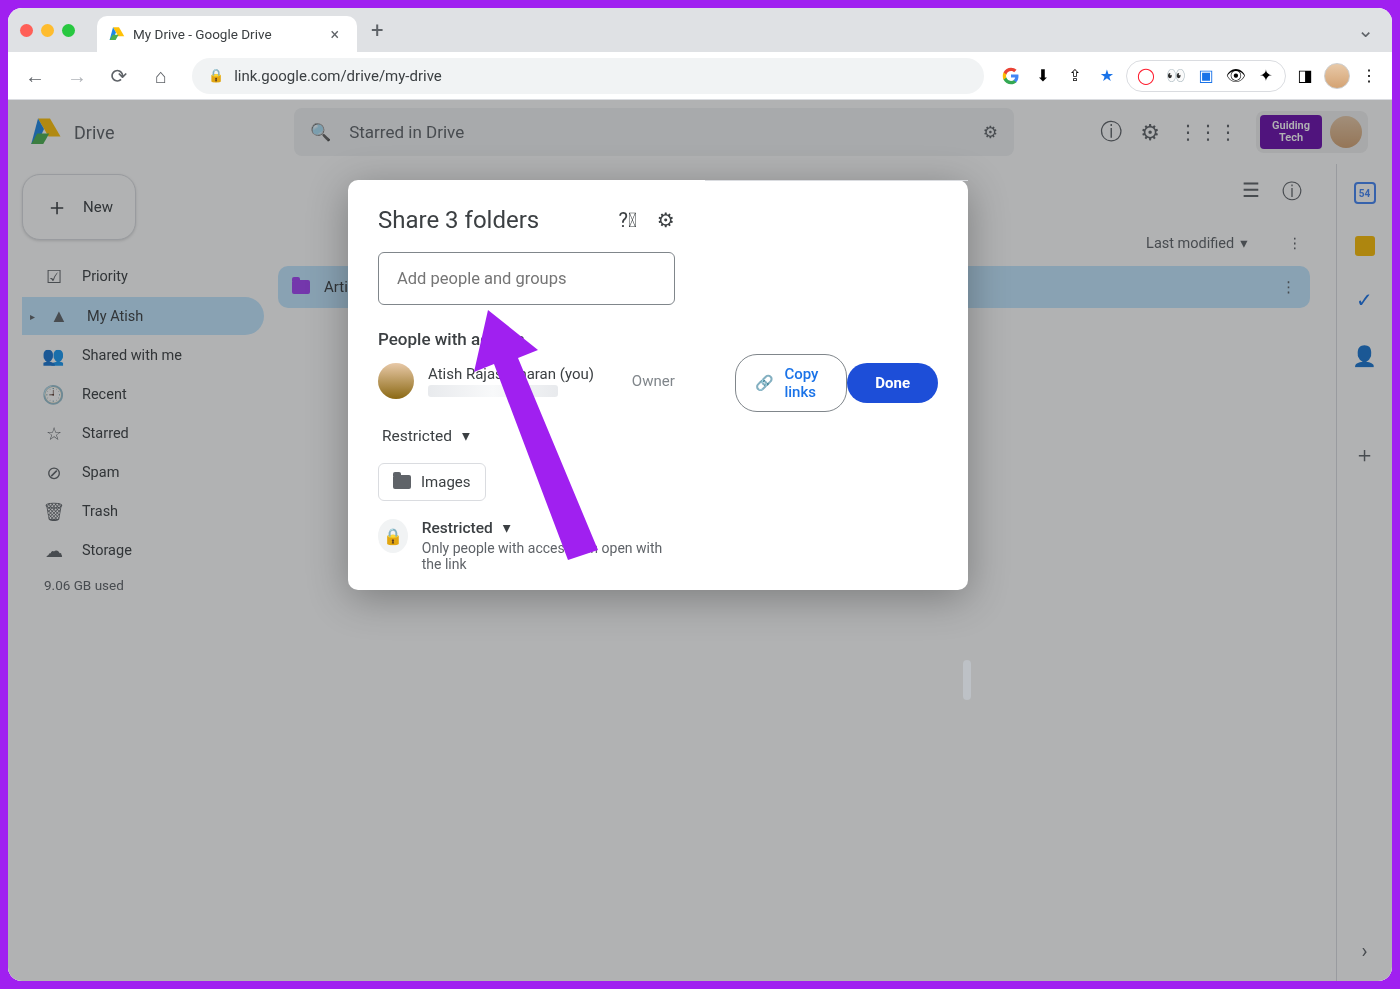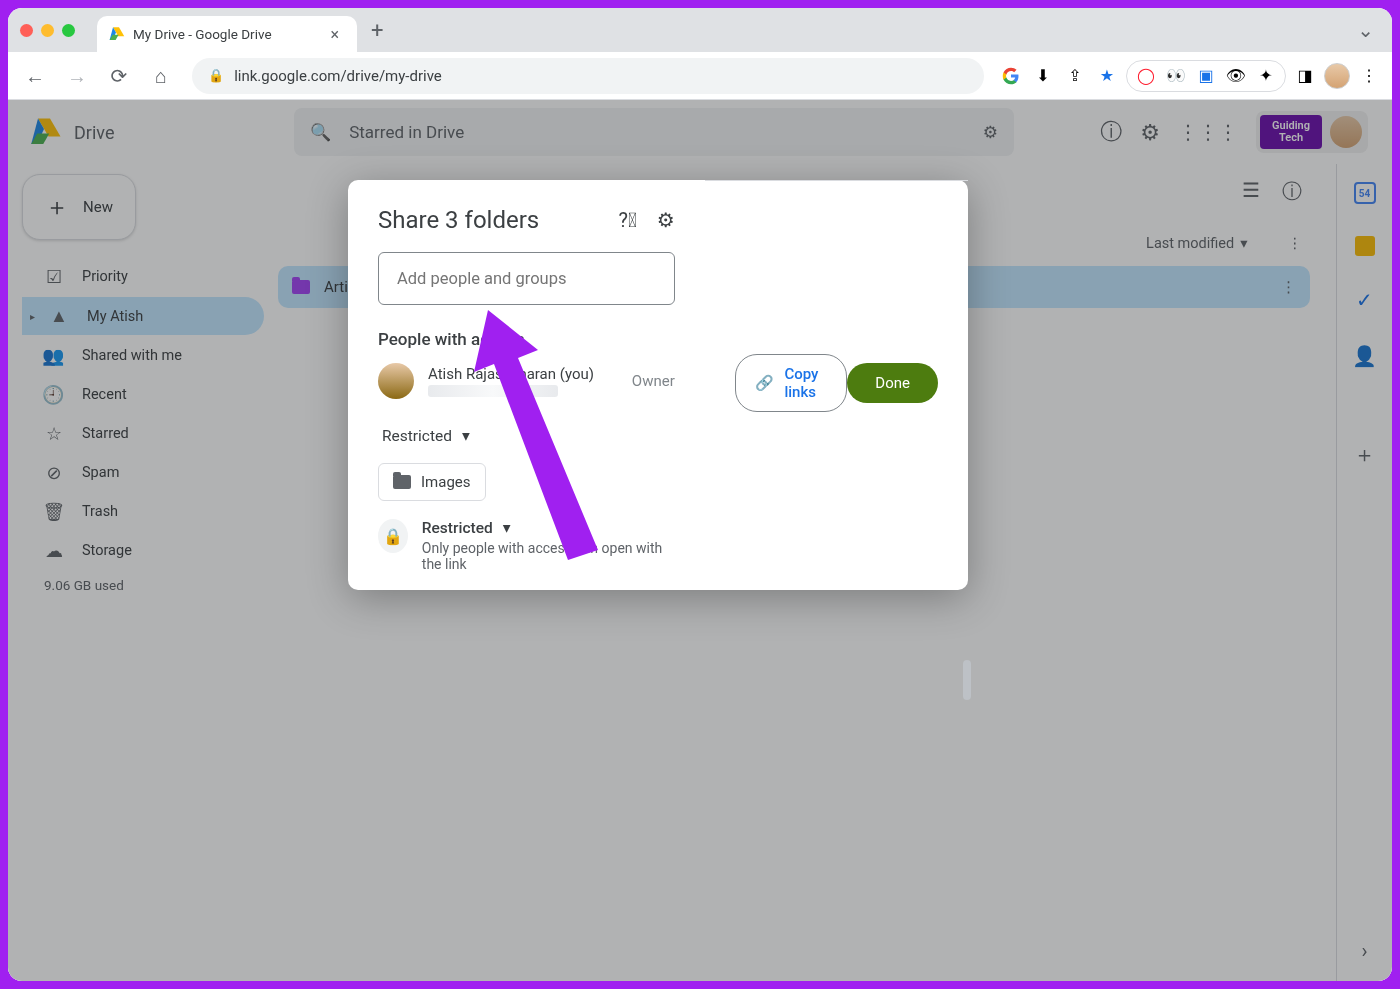--- a/index.html
+++ b/index.html
@@ -91,21 +91,21 @@
 .chip { border: 1px solid #dadce0; border-radius: 6px; padding: 9px 14px; display: inline-flex; align-items: center; gap: 10px; font-size: 15px; color: #3c4043; cursor: pointer; margin-bottom: 18px; }
 .chip-folder { width: 18px; height: 14px; background: #5f6368; border-radius: 2px; position: relative; }
 .chip-folder::before { content: ''; position: absolute; top: -3px; left: 0; width: 8px; height: 4px; background: #5f6368; border-radius: 2px 2px 0 0; }
 .lock-row { display: flex; align-items: flex-start; gap: 14px; margin-bottom: 8px; }
 .lock-circ { width: 34px; height: 34px; border-radius: 50%; background: #f1f3f4; display: flex; align-items: center; justify-content: center; color: #3c4043; font-size: 16px; }
 .lock-info { display: flex; flex-direction: column; gap: 3px; }
 .lock-title { display: flex; align-items: center; gap: 10px; font-size: 15.5px; color: #3c4043; font-weight: 500; }
 .lock-desc { font-size: 14px; color: #5f6368; }
 .dlg-footer { border-top: 1px solid #dadce0; padding: 20px 30px 26px 30px; display: flex; align-items: center; }
 .copy-links { border: 1px solid #80868b; border-radius: 22px; padding: 10px 20px; display: flex; align-items: center; gap: 10px; color: #1a73e8; font-size: 15px; font-weight: 500; cursor: pointer; }
-.done-btn { margin-left: auto; background: #4d7c0f; color: #fff; border-radius: 22px; padding: 11px 28px; font-size: 15px; font-weight: 400; cursor: pointer; }
+.done-btn { margin-left: auto; background: #1d4ed8; color: #fff; border-radius: 22px; padding: 11px 28px; font-size: 15px; font-weight: 700; cursor: pointer; }
 
 
 .arrow { position: absolute; z-index: 200; left: 460px; top: 210px; pointer-events: none; }
 .arrow svg { width: 160px; height: 260px; }
 
 .scroll-ind { position: absolute; right: -3px; top: 480px; width: 8px; height: 40px; background: #bdc1c6; border-radius: 4px; z-index: 101; }
 </style>
 </head>
 <body>
 

